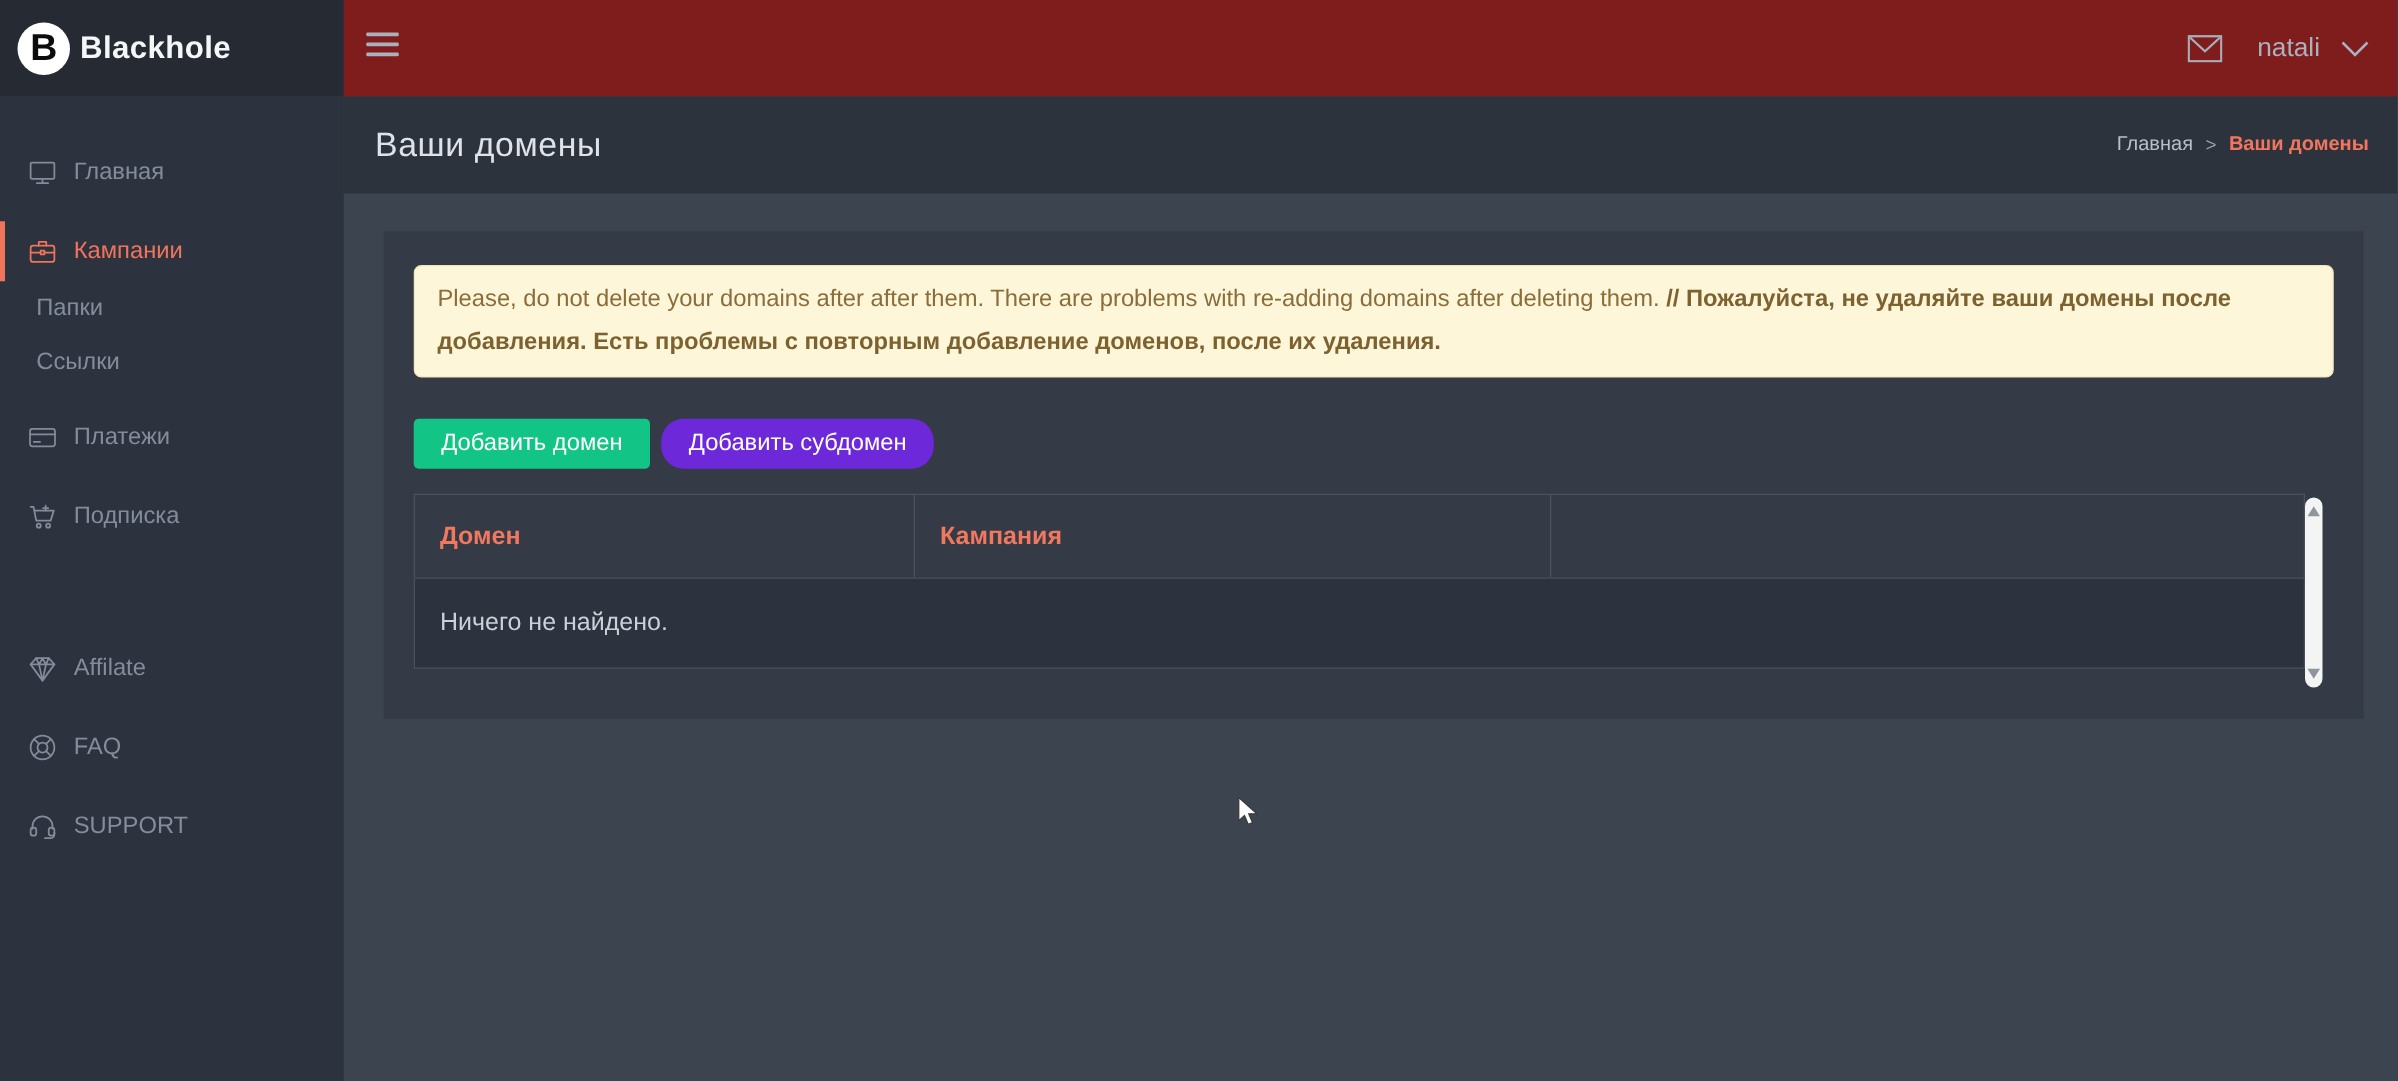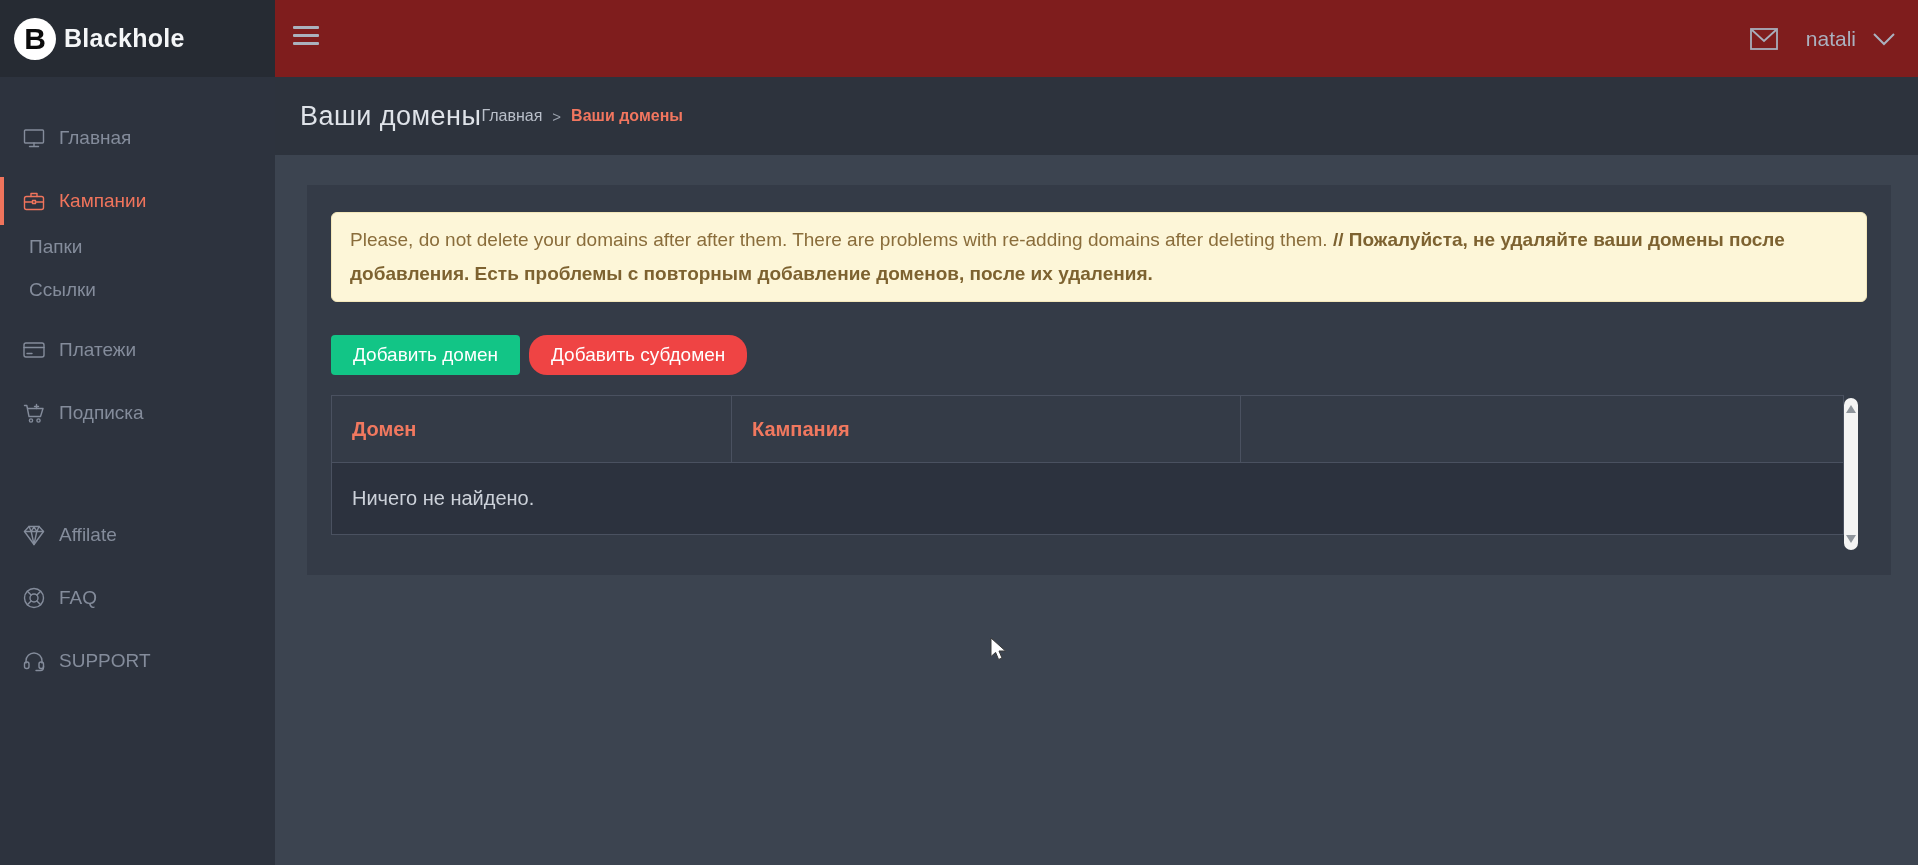--- a/index.html
+++ b/index.html
@@ -29,40 +29,40 @@
   .side-item.sub { height:43px; padding-left:29px; margin-top:0; }
   .side-item.gap { margin-top:74px; }
   .side-item.active { color:#f0745c; }
   .side-item.active.main::before { content:""; position:absolute; left:0; top:0; bottom:0; width:4px; background:#f0745c; }
   .side-icon { width:24px; height:24px; margin-right:13px; display:flex; align-items:center; justify-content:center; }
   .side-icon svg { width:24px; height:24px; stroke:currentColor; fill:none; stroke-width:1.4; stroke-linecap:round; stroke-linejoin:round; }
   .side-label { white-space:nowrap; }
 
   
   .titlebar { position:absolute; left:275px; top:77px; right:0; height:78px; background:#2d333d;
-    display:flex; align-items:center; padding:0 23px 0 25px; }
+    display:flex; align-items:center; justify-content:space-between; padding:0 23px 0 25px; }
   .page-title { color:#dfe3e9; font-size:27px; font-weight:400; letter-spacing:.5px; }
   .breadcrumb { display:flex; align-items:center; gap:10px; font-size:16px; }
   .crumb-home { color:#b9bfc9; cursor:pointer; }
   .crumb-sep { color:#9aa1ac; font-size:15px; }
   .crumb-cur { color:#f2765f; font-weight:700; }
 
   
   .content { position:absolute; left:275px; top:155px; right:0; bottom:0; background:#3c4450; }
   .panel { position:absolute; left:32px; top:30px; width:1584px; height:390px; background:#343b47; }
 
   .alert { position:absolute; left:24px; top:27px; width:1536px; min-height:71px; background:#fdf6d8;
     border:1px solid #f3e7ba; border-radius:6px; padding:10px 18px; color:#8a6d3b; font-size:19px; line-height:1.78; }
   .alert strong { font-weight:700; color:#7d6230; }
 
   .btn-row { position:absolute; left:24px; top:150px; display:flex; gap:9px; }
   .btn { border:none; height:40px; padding:0 22px; border-radius:4px; color:#ffffff; font-size:19px;
     font-family:"Liberation Sans", sans-serif; cursor:pointer; }
   .btn.green { background:#12c586; }
-  .btn.blue  { background:#ef4444;border-radius:18px; }
+  .btn.blue  { background:#6d28d9;border-radius:18px; }
 
   .dtable { position:absolute; left:24px; top:210px; width:1513px; }
   .thead { display:flex; height:67px; border:1px solid #4a5160; border-bottom:none; }
   .th { display:flex; align-items:center; padding-left:20px; color:#f1785f; font-weight:700; font-size:20px;
     border-right:1px solid #4a5160; height:100%; }
   .th:last-child { border-right:none; }
   .th:nth-child(1) { width:400px; }
   .th:nth-child(2) { width:509px; }
   .th:nth-child(3) { width:423px; }
   .th:nth-child(4) { width:181px; flex:1; }

